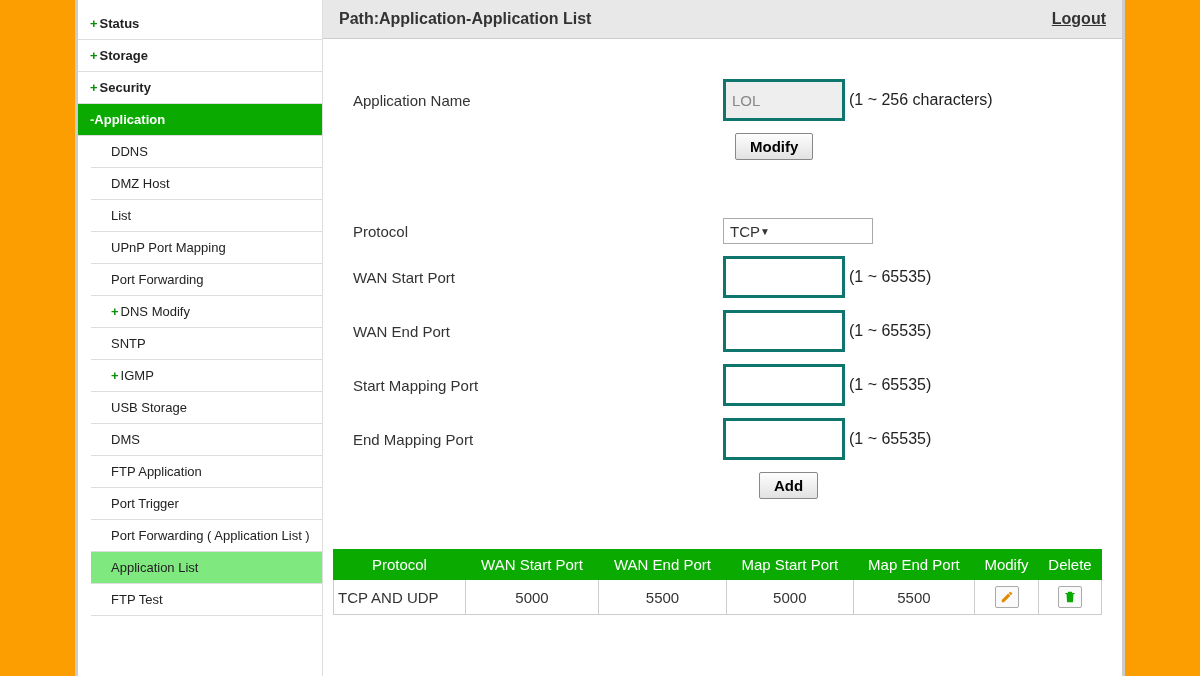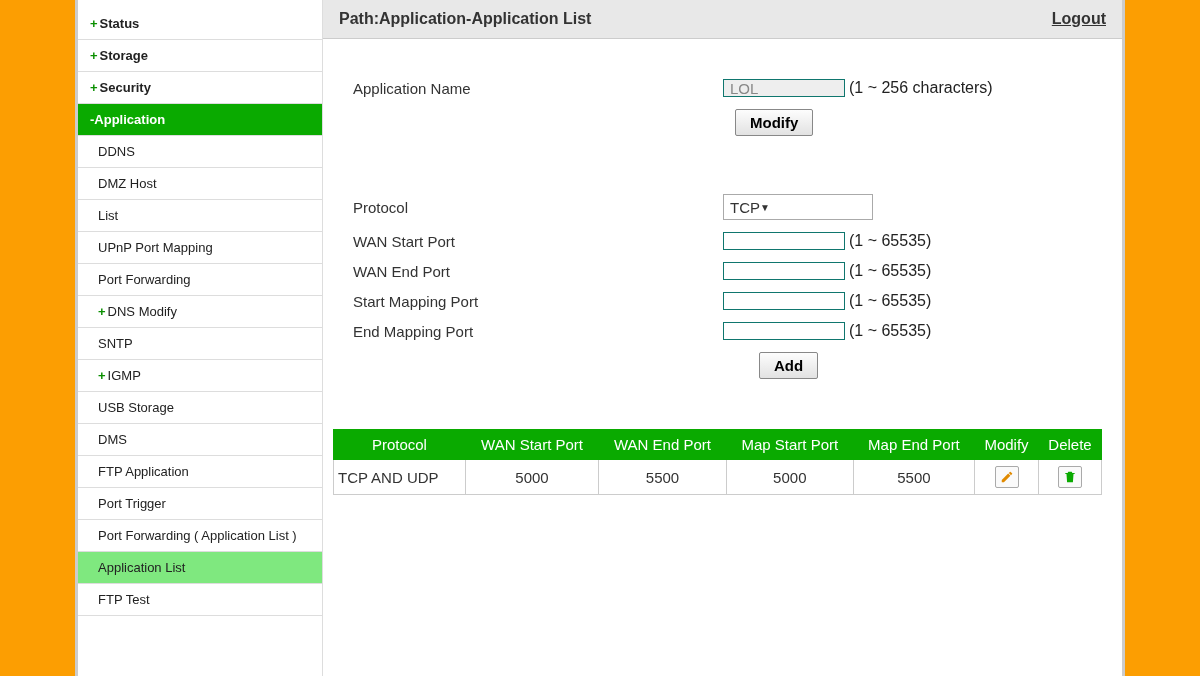--- a/index.html
+++ b/index.html
@@ -34,21 +34,21 @@
       color: #222;
     }
     .nav-item.top { font-weight: bold; }
     .nav-item .plus { color: #0a8f00; font-weight: bold; margin-right: 2px; }
     .nav-item.active-section {
       background: #0aaa00;
       color: #fff;
       font-weight: bold;
     }
     .nav-item.active-section .dash { color: #fff; }
-    .nav-item.sub { padding-left: 20px; font-weight: normal; }
+    .nav-item.sub { padding-left: 20px; font-weight: normal; margin-left: 13px; }
     .nav-item.sub .plus { color: #0a8f00; }
     .nav-item.sub.selected {
       background: #7fe87f;
       color: #222;
     }
     .main {
       flex: 1;
       position: relative;
       background: #fff;
     }
@@ -73,22 +73,22 @@
     }
     .form-label {
       width: 370px;
       padding-right: 12px;
       font-size: 15px;
       color: #333;
     }
     .form-input {
       width: 122px;
       height: 14px;
-      border: 1px solid #0f766e;
-      padding: 8px 6px;
+      border: 3px solid #0f766e;
+      padding: 18px 6px;
       font-size: 15px;
       background: #fff;
     }
     .form-input.small-name {
       width: 122px;
       background: #eee;
       color: #888;
     }
     .form-hint { margin-left: 4px; font-size: 16px; color: #222; }
     .select-wrap {

